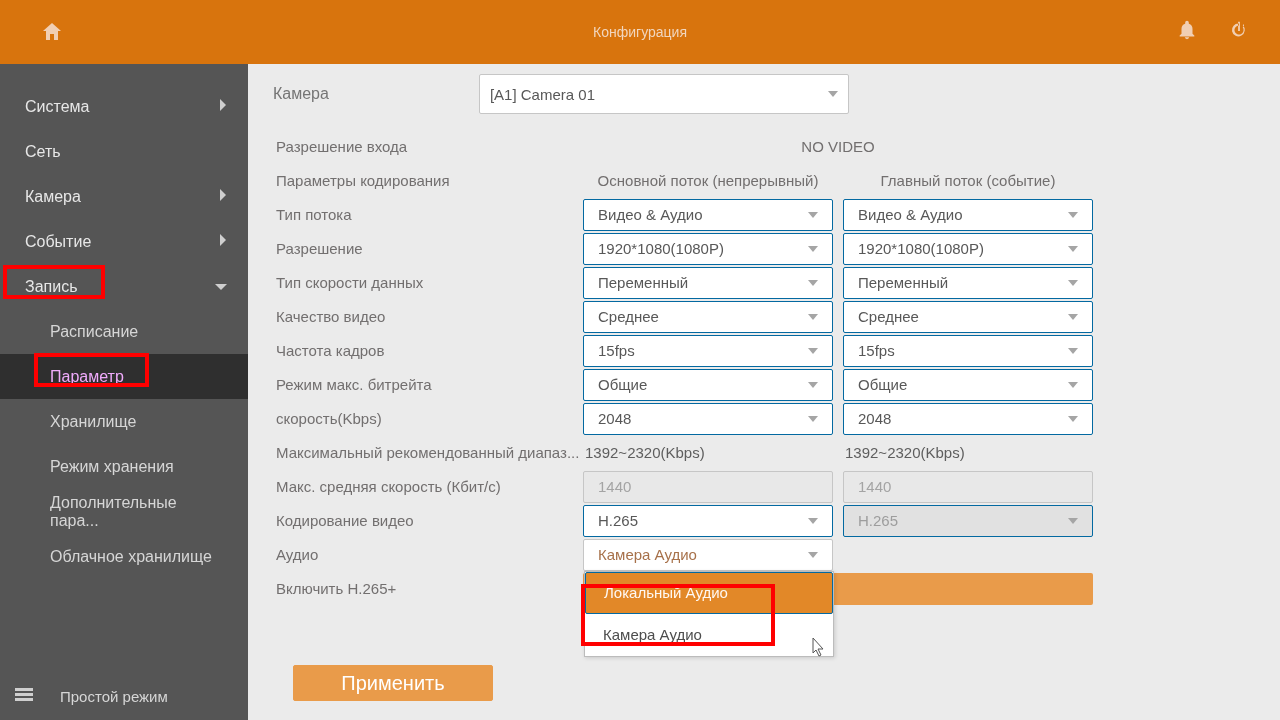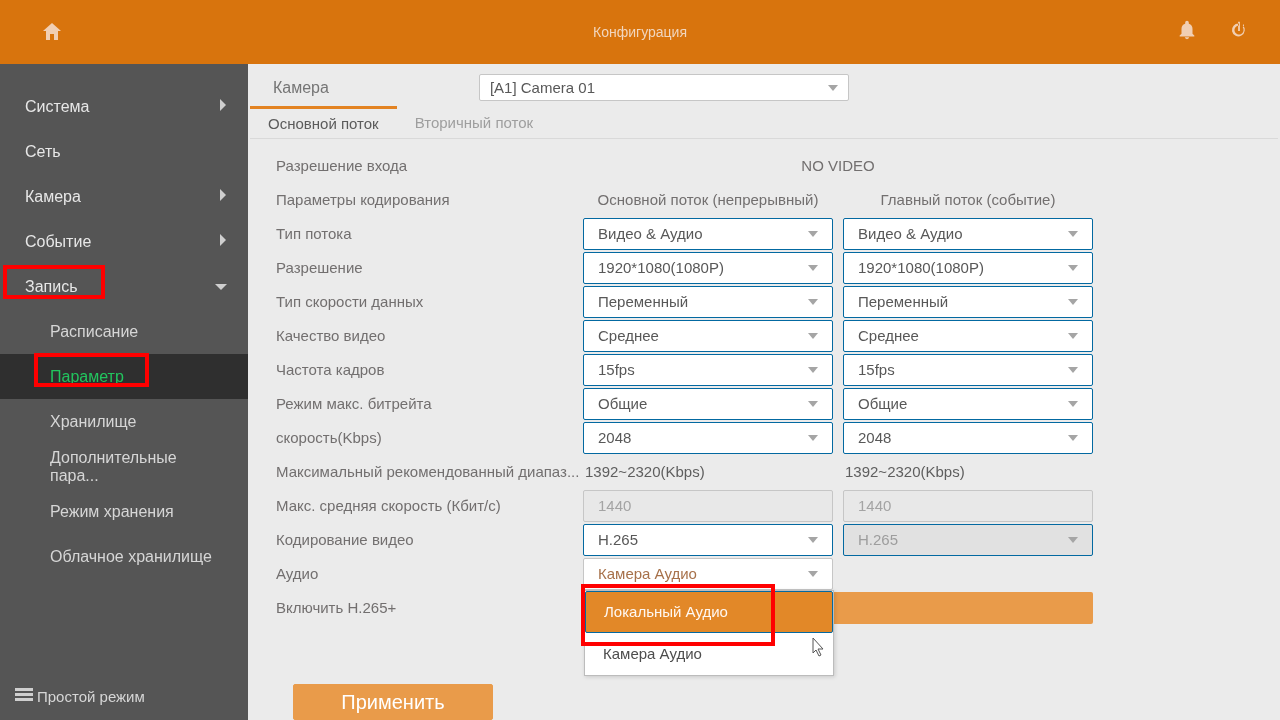--- a/index.html
+++ b/index.html
@@ -7,27 +7,27 @@
   .header { height: 64px; background: #d8740d; display: flex; align-items: center; position: relative; color: #f0d2b5; }
   .home-icon { margin-left: 40px; width: 24px; height: 24px; }
   .header-title { position: absolute; left: 50%; transform: translateX(-50%); font-size: 14px; color: #f1d6be; }
   .header-right { position: absolute; right: 30px; display: flex; gap: 30px; align-items: center; }
   .icon-svg { fill: #f1cfb3; }
   .main { display: flex; height: 656px; }
   .sidebar { width: 248px; background: #555555; color: #d8d8d8; font-size: 16px; display: flex; flex-direction: column; position: relative; }
   .sidebar-item { height: 45px; display: flex; align-items: center; padding-left: 25px; padding-right: 20px; cursor: pointer; font-size: 16px; color: #e7e7e7; }
   .sidebar-item.sub { padding-left: 50px; color: #d6d6d6; }
   .sidebar-item .chev { margin-left: auto; }
-  .sidebar-item.active { background: #2f2f2f; color: #22c55e; }
+  .sidebar-item.active { background: #2f2f2f; color: #f0abfc; }
   .hl-red-box { position: absolute; border: 4px solid #ff0000; pointer-events: none; }
-  .sidebar-footer { position: absolute; bottom: 15px; left: 15px; display: flex; align-items: flex-end; gap: 4px; color: #d6d6d6; font-size: 15px; }
+  .sidebar-footer { position: absolute; bottom: 15px; left: 15px; display: flex; align-items: flex-end; gap: 27px; color: #d6d6d6; font-size: 15px; }
   .content { flex: 1; background: #ebebeb; display: flex; flex-direction: column; }
   .top-row { display: flex; align-items: center; padding: 10px 25px 6px 25px; gap: 150px; }
   .top-label { font-size: 16px; color: #757575; }
-  .select { display: flex; align-items: center; background: #fff; border: 1px solid #c6c6c6; height: 27px; padding: 0 10px; font-size: 15px; color: #585858; position: relative; border-radius: 2px; }
+  .select { display: flex; align-items: center; background: #fff; border: 1px solid #c6c6c6; height: 40px; padding: 0 10px; font-size: 15px; color: #585858; position: relative; border-radius: 2px; }
   .select .caret { margin-left: auto; }
   .caret { width: 0; height: 0; border-left: 5px solid transparent; border-right: 5px solid transparent; border-top: 6px solid #a5a5a5; }
   .select.cam { width: 370px; }
   .tabs { display: flex; height: 38px; border-bottom: 1px solid #d9d9d9; margin: 0 2px; }
   .tab { padding: 0 18px; display: flex; align-items: center; font-size: 15px; color: #9e9e9e; cursor: pointer; }
   .tab.active { color: #5b5b5b; border-top: 3px solid #e38322; background: #ebebeb; margin-top: -1px; }
   .grid-area { padding: 10px 25px 0 25px; }
   .grid { display: grid; grid-template-columns: 310px 250px 10px 250px; row-gap: 1px; align-items: center; }
   .row-label { font-size: 15px; color: #726f6f; height: 33px; display: flex; align-items: center; white-space: nowrap; overflow: hidden; text-overflow: ellipsis; }
   .glabel { padding-left: 3px; }
@@ -104,24 +104,24 @@
     <div class="sidebar-item sub">
         <span>Расписание</span>
       </div>
     <div class="sidebar-item sub active">
         <span>Параметр</span>
       </div>
     <div class="sidebar-item sub">
         <span>Хранилище</span>
       </div>
     <div class="sidebar-item sub">
+        <span>Режим хранения</span>
+      </div>
+    <div class="sidebar-item sub">
         <span>Дополнительные пара...</span>
-      </div>
-    <div class="sidebar-item sub">
-        <span>Режим хранения</span>
       </div>
     <div class="sidebar-item sub">
         <span>Облачное хранилище</span>
       </div>
     <div class="hl-red-box hl1"></div>
     <div class="hl-red-box hl2"></div>
     <div class="sidebar-footer">
       <span><svg width="18" height="14" viewBox="0 0 18 14" fill="#cfcfcf">
             <rect x="0" y="0" width="18" height="3"></rect>
             <rect x="0" y="5" width="18" height="3"></rect>
@@ -133,24 +133,20 @@
 
   <div class="content">
     <div class="top-row">
       <span class="top-label">Камера</span>
       <div class="select cam">
           <span>[A1] Camera 01</span>
           <span class="caret"></span>
         </div>
     </div>
 
-    <div class="tabs">
-      <div class="tab active">Основной поток</div>
-      <div class="tab">Вторичный поток</div>
-    </div>
 
     <div class="grid-area">
       <div class="grid">
         <div class="row-label glabel">Разрешение входа</div>
         <div class="col-head" style="grid-column: 2 / span 3;">NO VIDEO</div>
 
         <div class="row-label glabel">Параметры кодирования</div>
         <div class="col-head">Основной поток (непрерывный)</div>
         <div></div>
         <div class="col-head">Главный поток (событие)</div>

